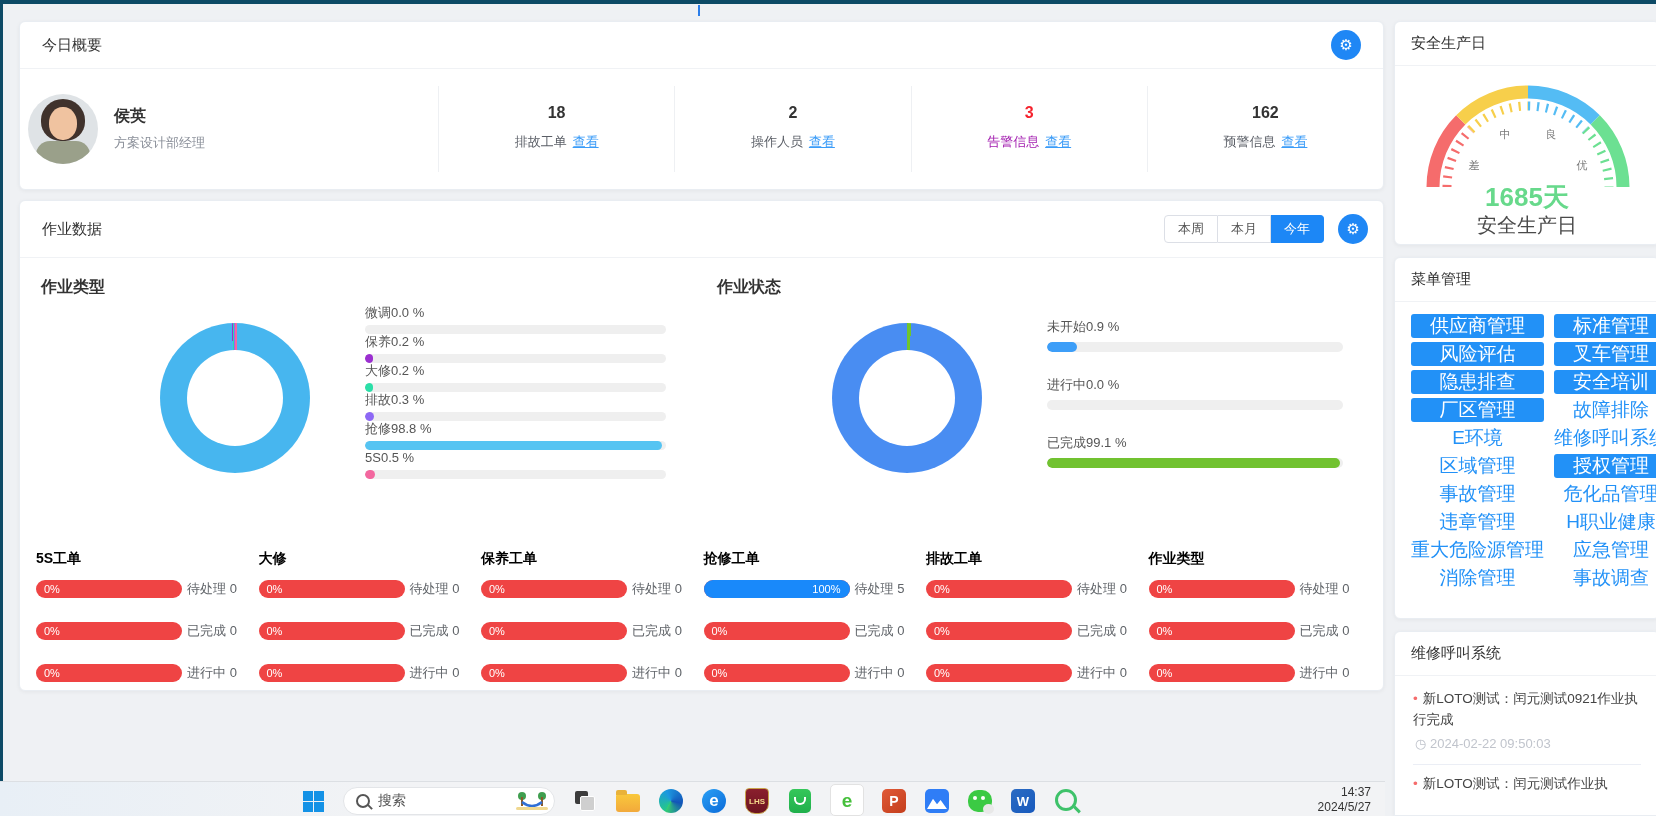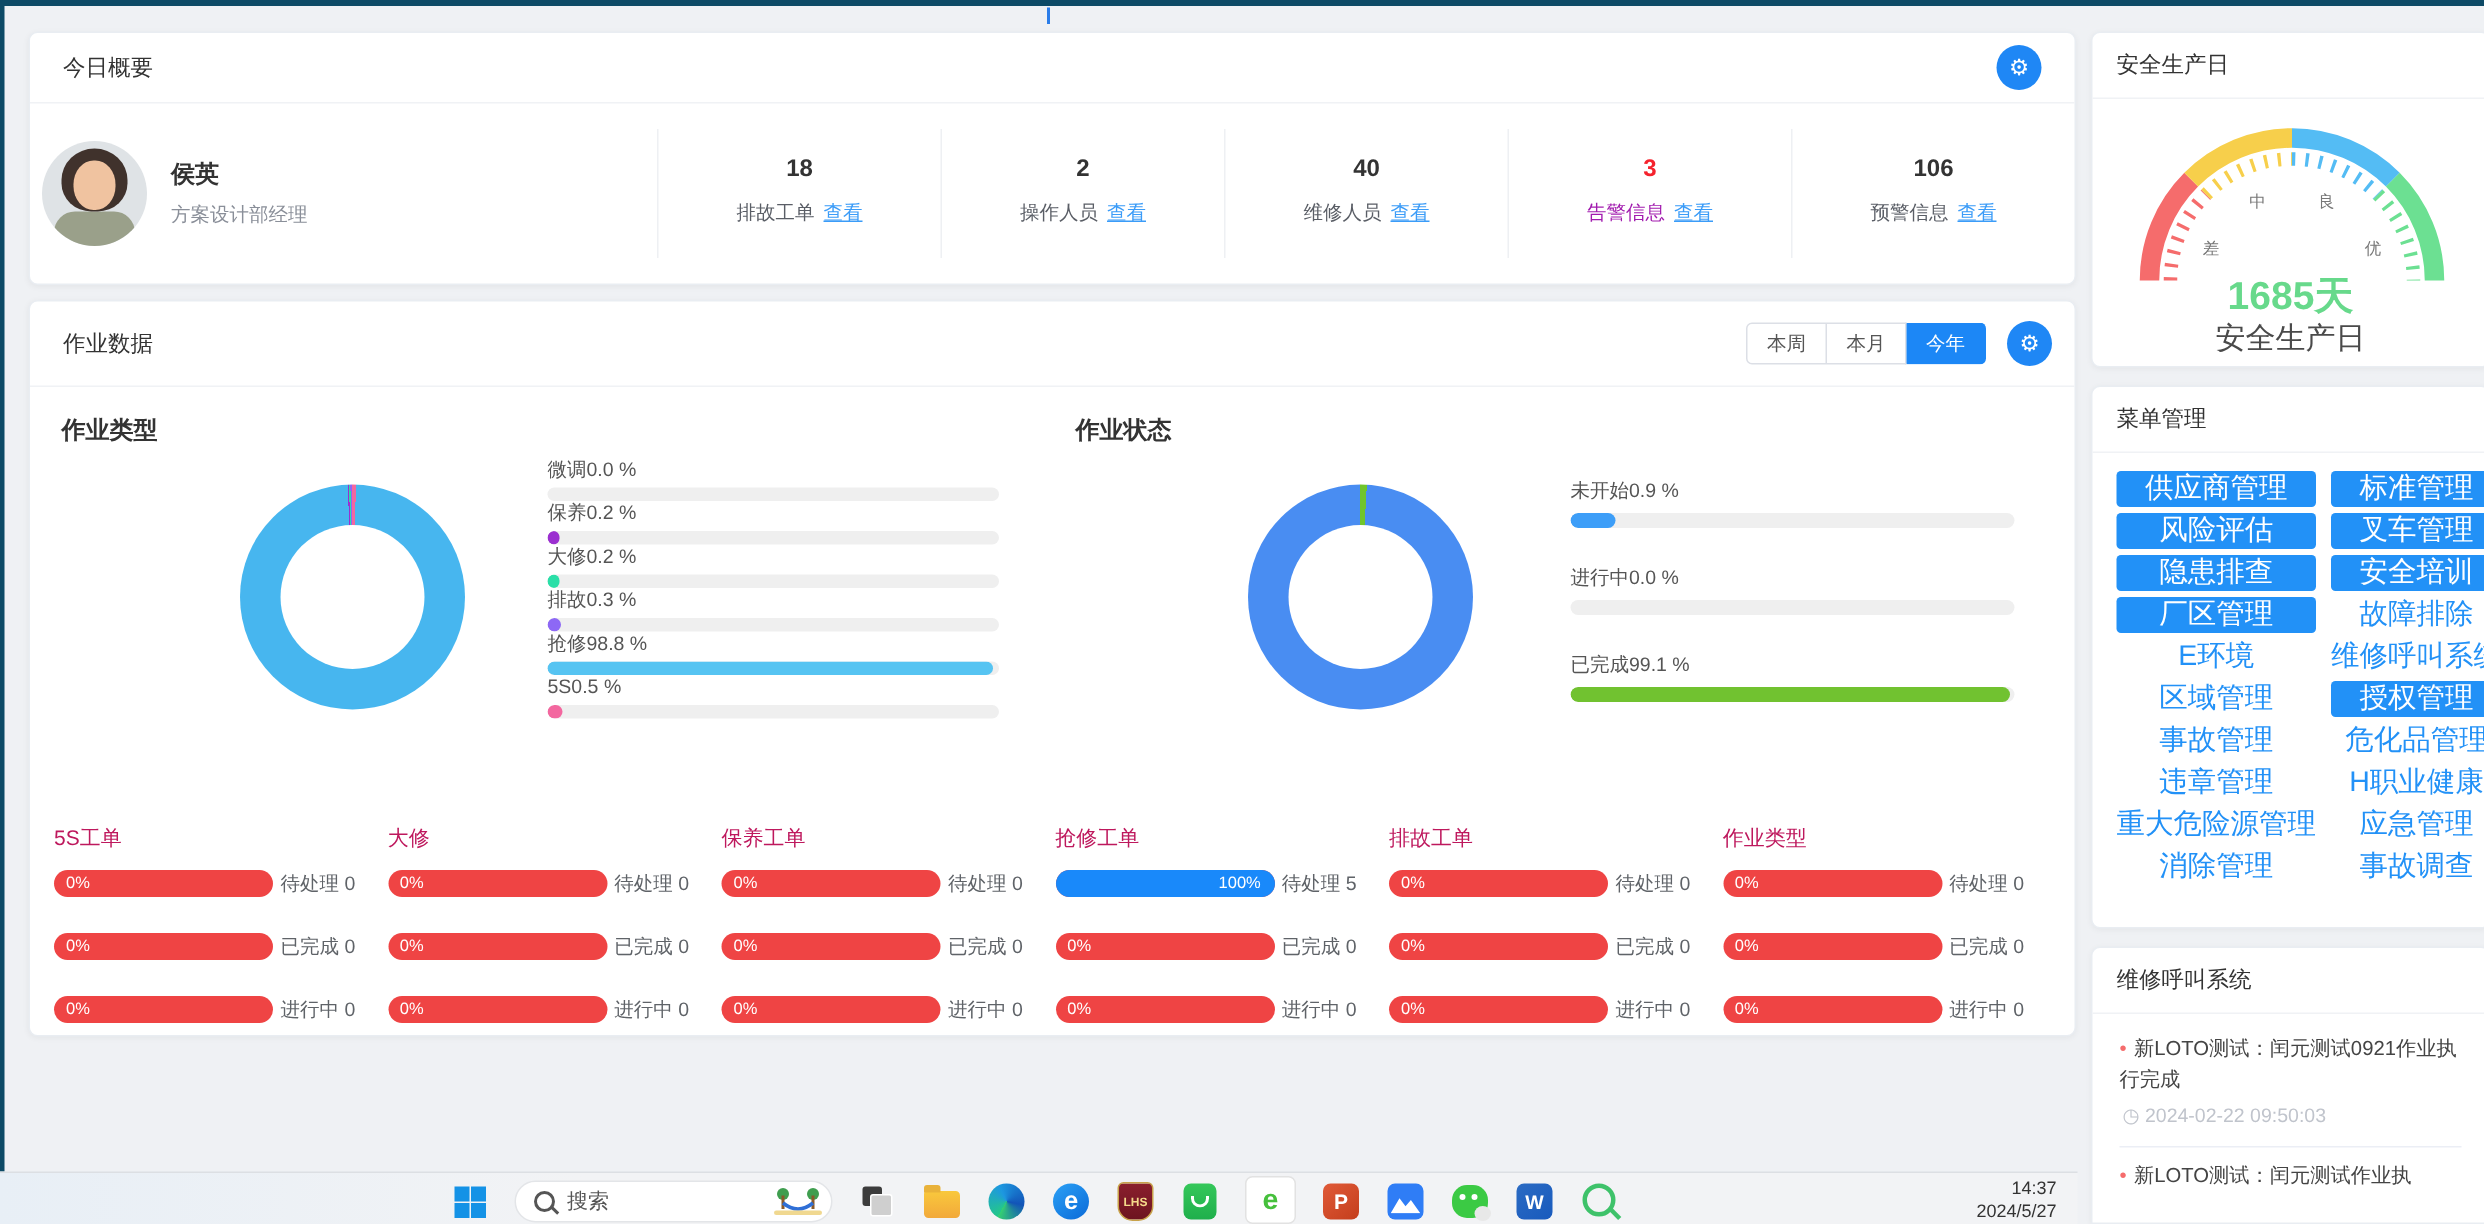--- a/index.html
+++ b/index.html
@@ -46,21 +46,21 @@
   .legend{position:absolute}
   .lg-row{height:29px}
   .lg2 .lg-row{height:58px}
   .lg-label{font-size:13px;color:#555;line-height:16px;margin-bottom:4px}
   .lg2 .lg-label{margin-bottom:7px}
   .lg-track{height:9px;background:#efefef;border-radius:5px;overflow:hidden;position:relative}
   .lg2 .lg-track{height:10px}
   .lg-fill{height:100%;border-radius:5px;width:0}
 
   .orders{position:absolute;left:16px;right:16px;top:347px;display:grid;grid-template-columns:repeat(6,1fr);column-gap:4px}
-  .od-title{font-weight:400;font-size:14px;color:#be185d;line-height:20px}
+  .od-title{font-weight:700;font-size:14px;color:#000000;line-height:20px}
   .od-row{display:flex;align-items:center;margin-top:24px}
   .od-row.first{margin-top:12px}
   .od-track{position:relative;width:146px;height:18px;background:#ef4444;border-radius:9px;flex:0 0 auto}
   .od-fill{position:absolute;left:0;top:0;height:100%;border-radius:9px;width:0}
   .od-pct{position:absolute;left:8px;top:0;line-height:18px;font-size:11px;color:#fff;z-index:1}
   .od-track.full .od-pct{left:auto;right:9px}
   .od-label{margin-left:5px;font-size:13px;color:#5f6368;white-space:nowrap}
 
   
   .g-wrap{position:absolute;left:0;top:40px;width:264px;height:160px}
@@ -148,29 +148,25 @@
     </div>
     <div class="stat">
       <div class="stat-num">18</div>
       <div class="stat-line"><span>排故工单</span><span class="stat-link">查看</span></div>
     </div>
     <div class="stat">
       <div class="stat-num">2</div>
       <div class="stat-line"><span>操作人员</span><span class="stat-link">查看</span></div>
     </div>
     <div class="stat">
-      <div class="stat-num">40</div>
-      <div class="stat-line"><span>维修人员</span><span class="stat-link">查看</span></div>
-    </div>
-    <div class="stat">
       <div class="stat-num" style="color:#f5222d">3</div>
       <div class="stat-line"><span style="color:#a21caf">告警信息</span><span class="stat-link">查看</span></div>
     </div>
     <div class="stat">
-      <div class="stat-num">106</div>
+      <div class="stat-num">162</div>
       <div class="stat-line"><span>预警信息</span><span class="stat-link">查看</span></div>
     </div>
   </div>
 </div>
 
 <div class="card" style="left:19px;top:200px;width:1365px;height:491px">
   <div class="wd-h">
     <span class="wd-title">作业数据</span>
     <div class="tabs">
       <div class="tab">本周</div>

